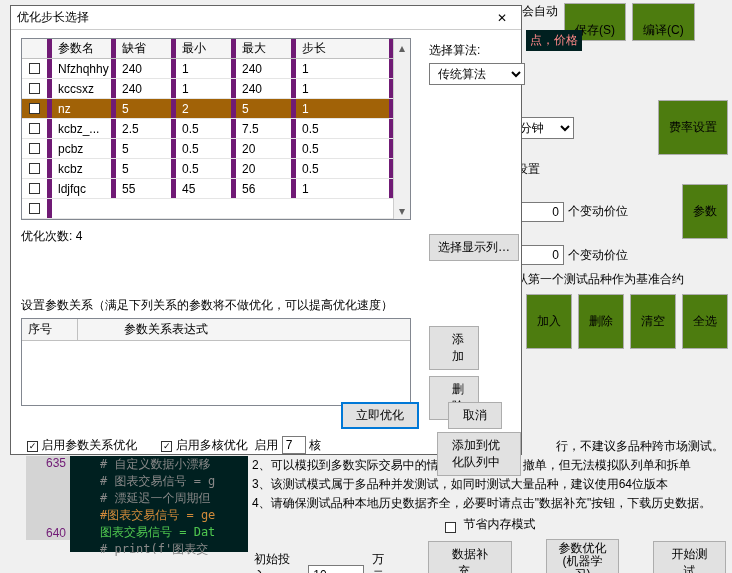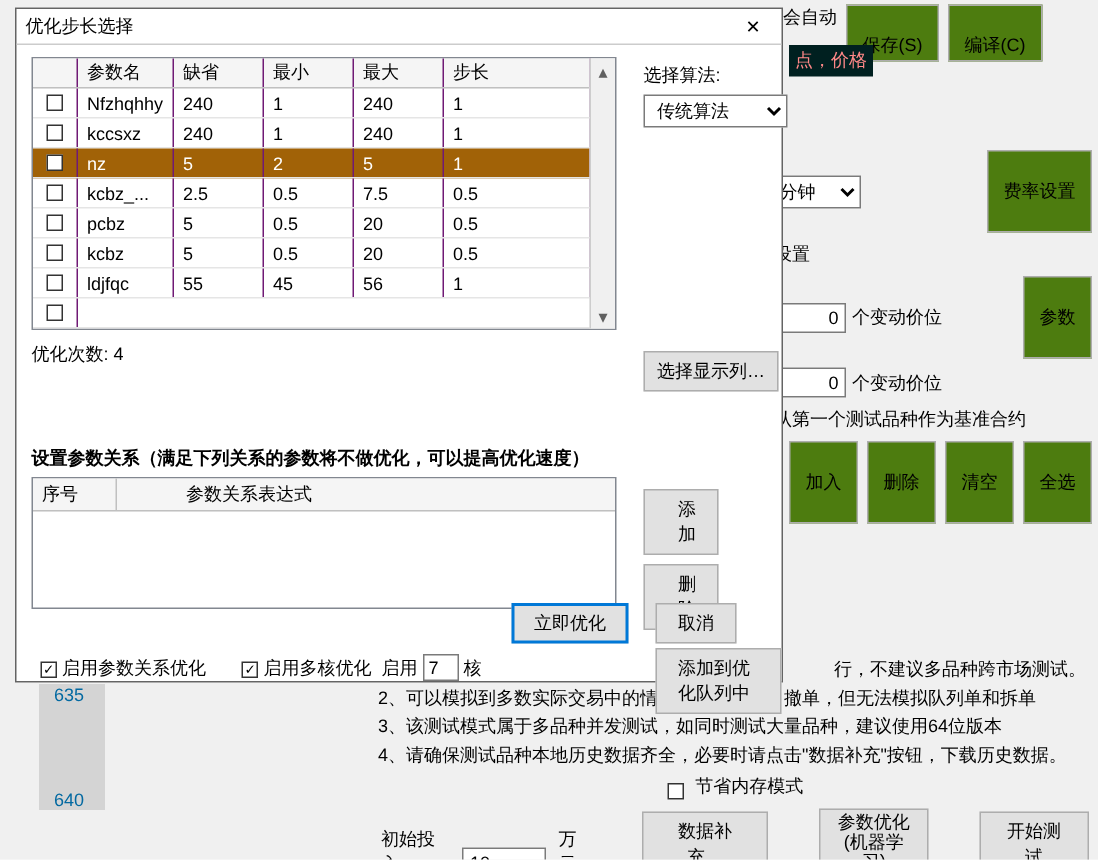--- a/index.html
+++ b/index.html
@@ -10,55 +10,55 @@
 .bg-right { position: absolute; top: 100px; left: 504px; width: 224px; display: flex; flex-direction: column; gap: 6px; }
 .bg-row { display: flex; align-items: center; gap: 4px; }
 .bg-input { width: 40px; border: 1px solid #7a7a7a; padding: 2px 4px; background: #fff; text-align: right; }
 .bg-select { border: 1px solid #7a7a7a; padding: 2px 4px; background: #fff; }
 .bg-list { border: 1px solid #7a7a7a; background: #fff; height: 110px; }
 .bg-bottom { position: absolute; top: 440px; left: 252px; width: 476px; display: flex; flex-direction: column; gap: 2px; }
 .bg-bottom-row { display: flex; align-items: flex-end; gap: 8px; padding: 2px; }
 .bg-btn2 { background: #e1e1e1; border: 1px solid #adadad; padding: 4px 14px; cursor: pointer; }
 .code-line { color: #4fc74f; font-family: Consolas, monospace; white-space: pre; }
 .code-comment { color: #888; }
-.gutter-num { text-align: center; color: #0369a1; padding-right: 4px; }
+.gutter-num { text-align: right; color: #701a75; padding-right: 4px; }
 
 
 .dialog { position: absolute; top: 5px; left: 10px; width: 512px; height: 450px; background: #fff; border: 1px solid #646464; z-index: 10; }
 .titlebar { display: flex; align-items: center; justify-content: space-between; border-bottom: 1px solid #ccc; padding: 3px 6px; }
 .titlebar-title { font-size: 12px; }
 .close-x { width: 26px; text-align: center; cursor: pointer; }
 .dlg-body { padding: 8px 10px; }
 .param-table { border: 1px solid #828790; position: relative; }
 .grid-row { display: flex; border-bottom: 1px solid #e5e5e5; height: 20px; align-items: center; }
 .grid-row.head { background: #f5f5f5; border-bottom: 1px solid #c0c0c0; }
 .grid-row.sel { background: #a16207; color: #fff; }
-.cell { padding: 1px 6px; border-right: 1px solid #701a75; height: 100%; display: flex; align-items: center; overflow: hidden; white-space: nowrap; }
+.cell { padding: 1px 6px; border-right: 5px solid #701a75; height: 100%; display: flex; align-items: center; overflow: hidden; white-space: nowrap; }
 .cell.chk { width: 30px; justify-content: center; }
 .cell.name { width: 64px; }
 .cell.def { width: 60px; }
 .cell.min { width: 60px; }
 .cell.max { width: 60px; }
 .cell.step { width: 98px; }
 .chkbox { width: 11px; height: 11px; border: 1px solid #333; background: #fff; display: inline-flex; align-items: center; justify-content: center; font-size: 9px; line-height: 9px; }
 .chkbox.checked::after { content: "✓"; }
 .vscroll { position: absolute; top: 0; right: 0; width: 17px; height: 100%; background: #f0f0f0; border-left: 1px solid #cdcdcd; display: flex; flex-direction: column; justify-content: space-between; }
 .scroll-arrow { height: 17px; display: flex; align-items: center; justify-content: center; color: #606060; cursor: pointer; }
 .opt-count { margin-top: 8px; }
 .algo { position: absolute; top: 36px; left: 418px; }
 .algo-select { width: 96px; border: 1px solid #7a7a7a; padding: 2px 4px; margin-top: 4px; background: #fff; }
 .show-cols-btn { position: absolute; top: 228px; left: 418px; border: 1px solid #adadad; padding: 4px 8px; background: #e1e1e1; cursor: pointer; }
-.rel-label { margin-top: 52px; font-weight: bold; }
+.rel-label { margin-top: 52px; }
 .rel-table { border: 1px solid #828790; margin-top: 4px; height: 88px; width: 390px; }
 .rel-head { display: flex; background: #f5f5f5; border-bottom: 1px solid #c0c0c0; gap: 40px; }
 .rel-cell1 { width: 56px; padding: 2px 6px; border-right: 1px solid #c0c0c0; }
 .rel-cell2 { flex: 1; padding: 2px 6px; }
 .rel-btns { position: absolute; top: 320px; left: 418px; display: flex; flex-direction: column; gap: 6px; }
 .rel-btn { border: 1px solid #adadad; padding: 4px 14px; background: #e1e1e1; cursor: pointer; width: 50px; text-align: right; }
-.action-row { position: absolute; top: 396px; left: 330px; display: flex; gap: 18px; align-items: center; text-align: center; }
+.action-row { position: absolute; top: 396px; left: 330px; display: flex; gap: 29px; align-items: center; text-align: center; }
 .action-btn { border: 1px solid #adadad; padding: 4px 14px; background: #e1e1e1; cursor: pointer; }
 .action-btn.focus { border: 2px solid #0078d7; padding: 3px 13px; }
 .queue-row { position: absolute; top: 426px; left: 426px; }
 .opts-row { position: absolute; top: 430px; left: 16px; display: flex; gap: 24px; align-items: center; }
 .num-input { width: 24px; border: 1px solid #7a7a7a; padding: 1px 3px; }
 </style>
 </head>
 <body>
 
 <div class="bg-window">
@@ -99,20 +99,28 @@
     </div>
   </div>
 
   <div style="position:absolute; top:456px; left:26px; width:44px; background:#d4d4d4;">
     <div class="gutter-num">635</div>
     <div class="gutter-num">&nbsp;</div>
       <div class="gutter-num">&nbsp;</div>
       <div class="gutter-num">&nbsp;</div>
       <div class="gutter-num">&nbsp;</div>
     <div class="gutter-num">640</div>
+  </div>
+  <div style="position:absolute; top:456px; left:70px; width:178px; background:#002020; height:96px; padding-left:30px;">
+    <div class="code-line code-comment"># 自定义数据小漂移</div>
+    <div class="code-line code-comment"># 图表交易信号 = g</div>
+    <div class="code-line code-comment"># 漂延迟一个周期但</div>
+    <div class="code-line" style="color:#d08a3a">#图表交易信号 = ge</div>
+    <div class="code-line">图表交易信号 = Dat</div>
+    <div class="code-line code-comment"># print(f'图表交</div>
   </div>
 
   <div class="bg-bottom">
     <div style="text-align:right; padding-right:4px; margin-top:-2px;">行，不建议多品种跨市场测试。</div>
     <div>2、可以模拟到多数实际交易中的情况，包括挂单、撤单，但无法模拟队列单和拆单</div>
     <div>3、该测试模式属于多品种并发测试，如同时测试大量品种，建议使用64位版本</div>
     <div>4、请确保测试品种本地历史数据齐全，必要时请点击"数据补充"按钮，下载历史数据。</div>
     <div class="bg-bottom-row" style="justify-content:center;">
       <span class="chkbox"></span>
       <span>节省内存模式</span>

